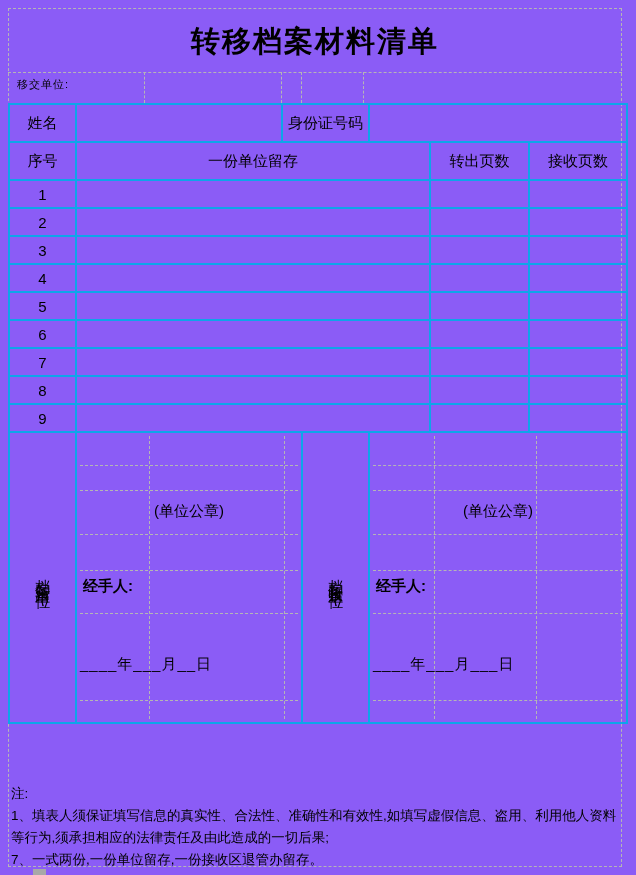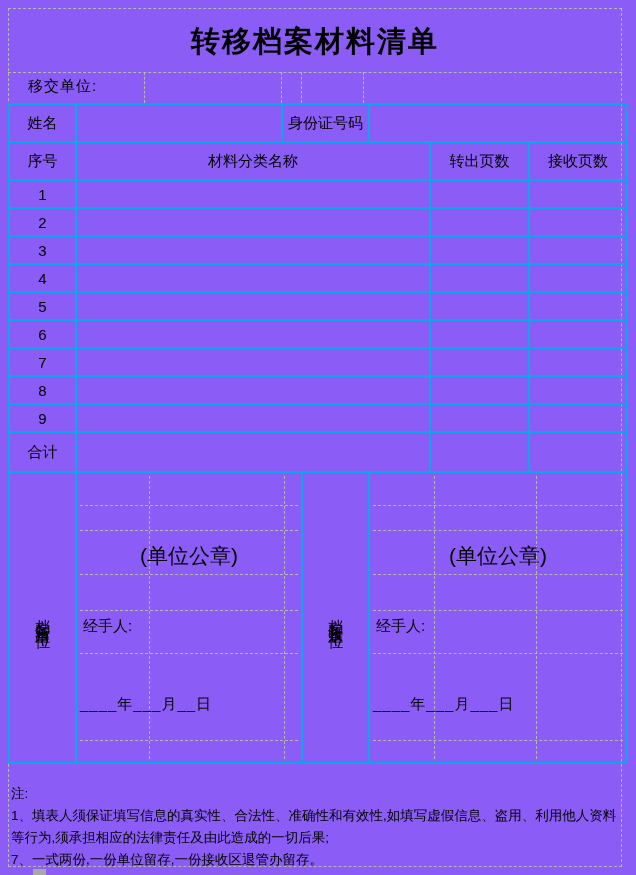--- a/index.html
+++ b/index.html
@@ -7,38 +7,38 @@
   .page { position:relative; width:636px; height:875px; background:#8b5cf6;
           font-family:"Liberation Sans", sans-serif; color:#000; overflow:hidden; }
 
   .dash-rect { position:absolute; left:8px; top:8px; width:614px; height:859px;
                border:1px dashed #b5b5b5; }
   .dash-h { position:absolute; left:8px; width:614px; height:0; border-top:1px dashed #b5b5b5; }
   .vdash { position:absolute; top:72px; height:31px; width:0; border-left:1px dashed #b5b5b5; }
 
   .title { position:absolute; left:8px; top:12px; width:614px; height:58px; line-height:58px;
            text-align:center; font-size:29px; font-weight:bold; letter-spacing:2px; }
-  .transfer-label { position:absolute; left:28px; top:77px; font-size:15px; letter-spacing:1px; }
+  .transfer-label { position:absolute; left:17px; top:77px; font-size:11px; letter-spacing:1px; }
 
   table.form { position:absolute; left:8px; top:103px; border-collapse:collapse; table-layout:fixed; }
   table.form td { border:2px solid #0ea5e9; text-align:center; vertical-align:middle;
                   font-size:15px; padding:3px; overflow:hidden; }
   tr.r-name td, tr.r-head td { height:38px; }
   tr.r-data td { height:28px; }
   tr.r-total td { height:40px; }
 
   td.vlabel { width:67px; }
   .vtext { writing-mode:vertical-rl; display:inline-block; font-size:15px;
            letter-spacing:3px; line-height:1.1; }
 
   .sigbox { position:relative; height:283px; width:100%; }
   .hgrid { position:absolute; left:0; right:0; height:0; border-top:1px dashed #b5b5b5; }
   .vgrid { position:absolute; top:0; bottom:0; width:0; border-left:1px dashed #b5b5b5; }
-  .seal    { position:absolute; top:66px;  left:0; right:0; font-size:21px; }
-  .handler { position:absolute; top:141px; left:3px; font-size:15px; text-align:center; }
+  .seal    { position:absolute; top:66px;  left:0; right:0; font-size:15px; }
+  .handler { position:absolute; top:141px; left:3px; font-size:15px; text-align:center;font-weight:bold; }
   .sigdate { position:absolute; top:219px; left:0; right:0; text-align:left; font-size:15px; letter-spacing:1px; }
 
   .notes { position:absolute; left:11px; top:783px; width:618px; font-size:13.5px;
            line-height:22px; text-align:left; white-space:nowrap; }
   .handle { position:absolute; left:33px; top:869px; width:13px; height:7px; background:#a8a8a8; }
 </style>
 </head>
 <body>
 
 <div class="page">
@@ -70,21 +70,21 @@
     <tbody>
         <tr class="r-name">
       <td>姓名</td>
       <td colspan="2"></td>
       <td colspan="2">身份证号码</td>
       <td colspan="3"></td>
     </tr>
 
     <tr class="r-head">
       <td>序号</td>
-      <td colspan="5">材料分类名称</td>
+      <td colspan="5">一份单位留存</td>
       <td>转出页数</td>
       <td>接收页数</td>
     </tr>
 
     <tr class="r-data">
       <td>1</td>
       <td colspan="5"></td>
       <td></td>
       <td></td>
     </tr>
@@ -130,26 +130,20 @@
       <td></td>
       <td></td>
     </tr>
     <tr class="r-data">
       <td>9</td>
       <td colspan="5"></td>
       <td></td>
       <td></td>
     </tr>
 
-    <tr class="r-total">
-      <td>合计</td>
-      <td colspan="5"></td>
-      <td></td>
-      <td></td>
-    </tr>
 
     <tr>
       <td class="vlabel">
         <span class="vtext">档案转出单位</span>
       </td>
       <td colspan="3">
         <div class="sigbox">
           <div class="vgrid" style="left:69px"></div>
           <div class="vgrid" style="left:204px"></div>
           <div class="hgrid" style="top:29px"></div>

